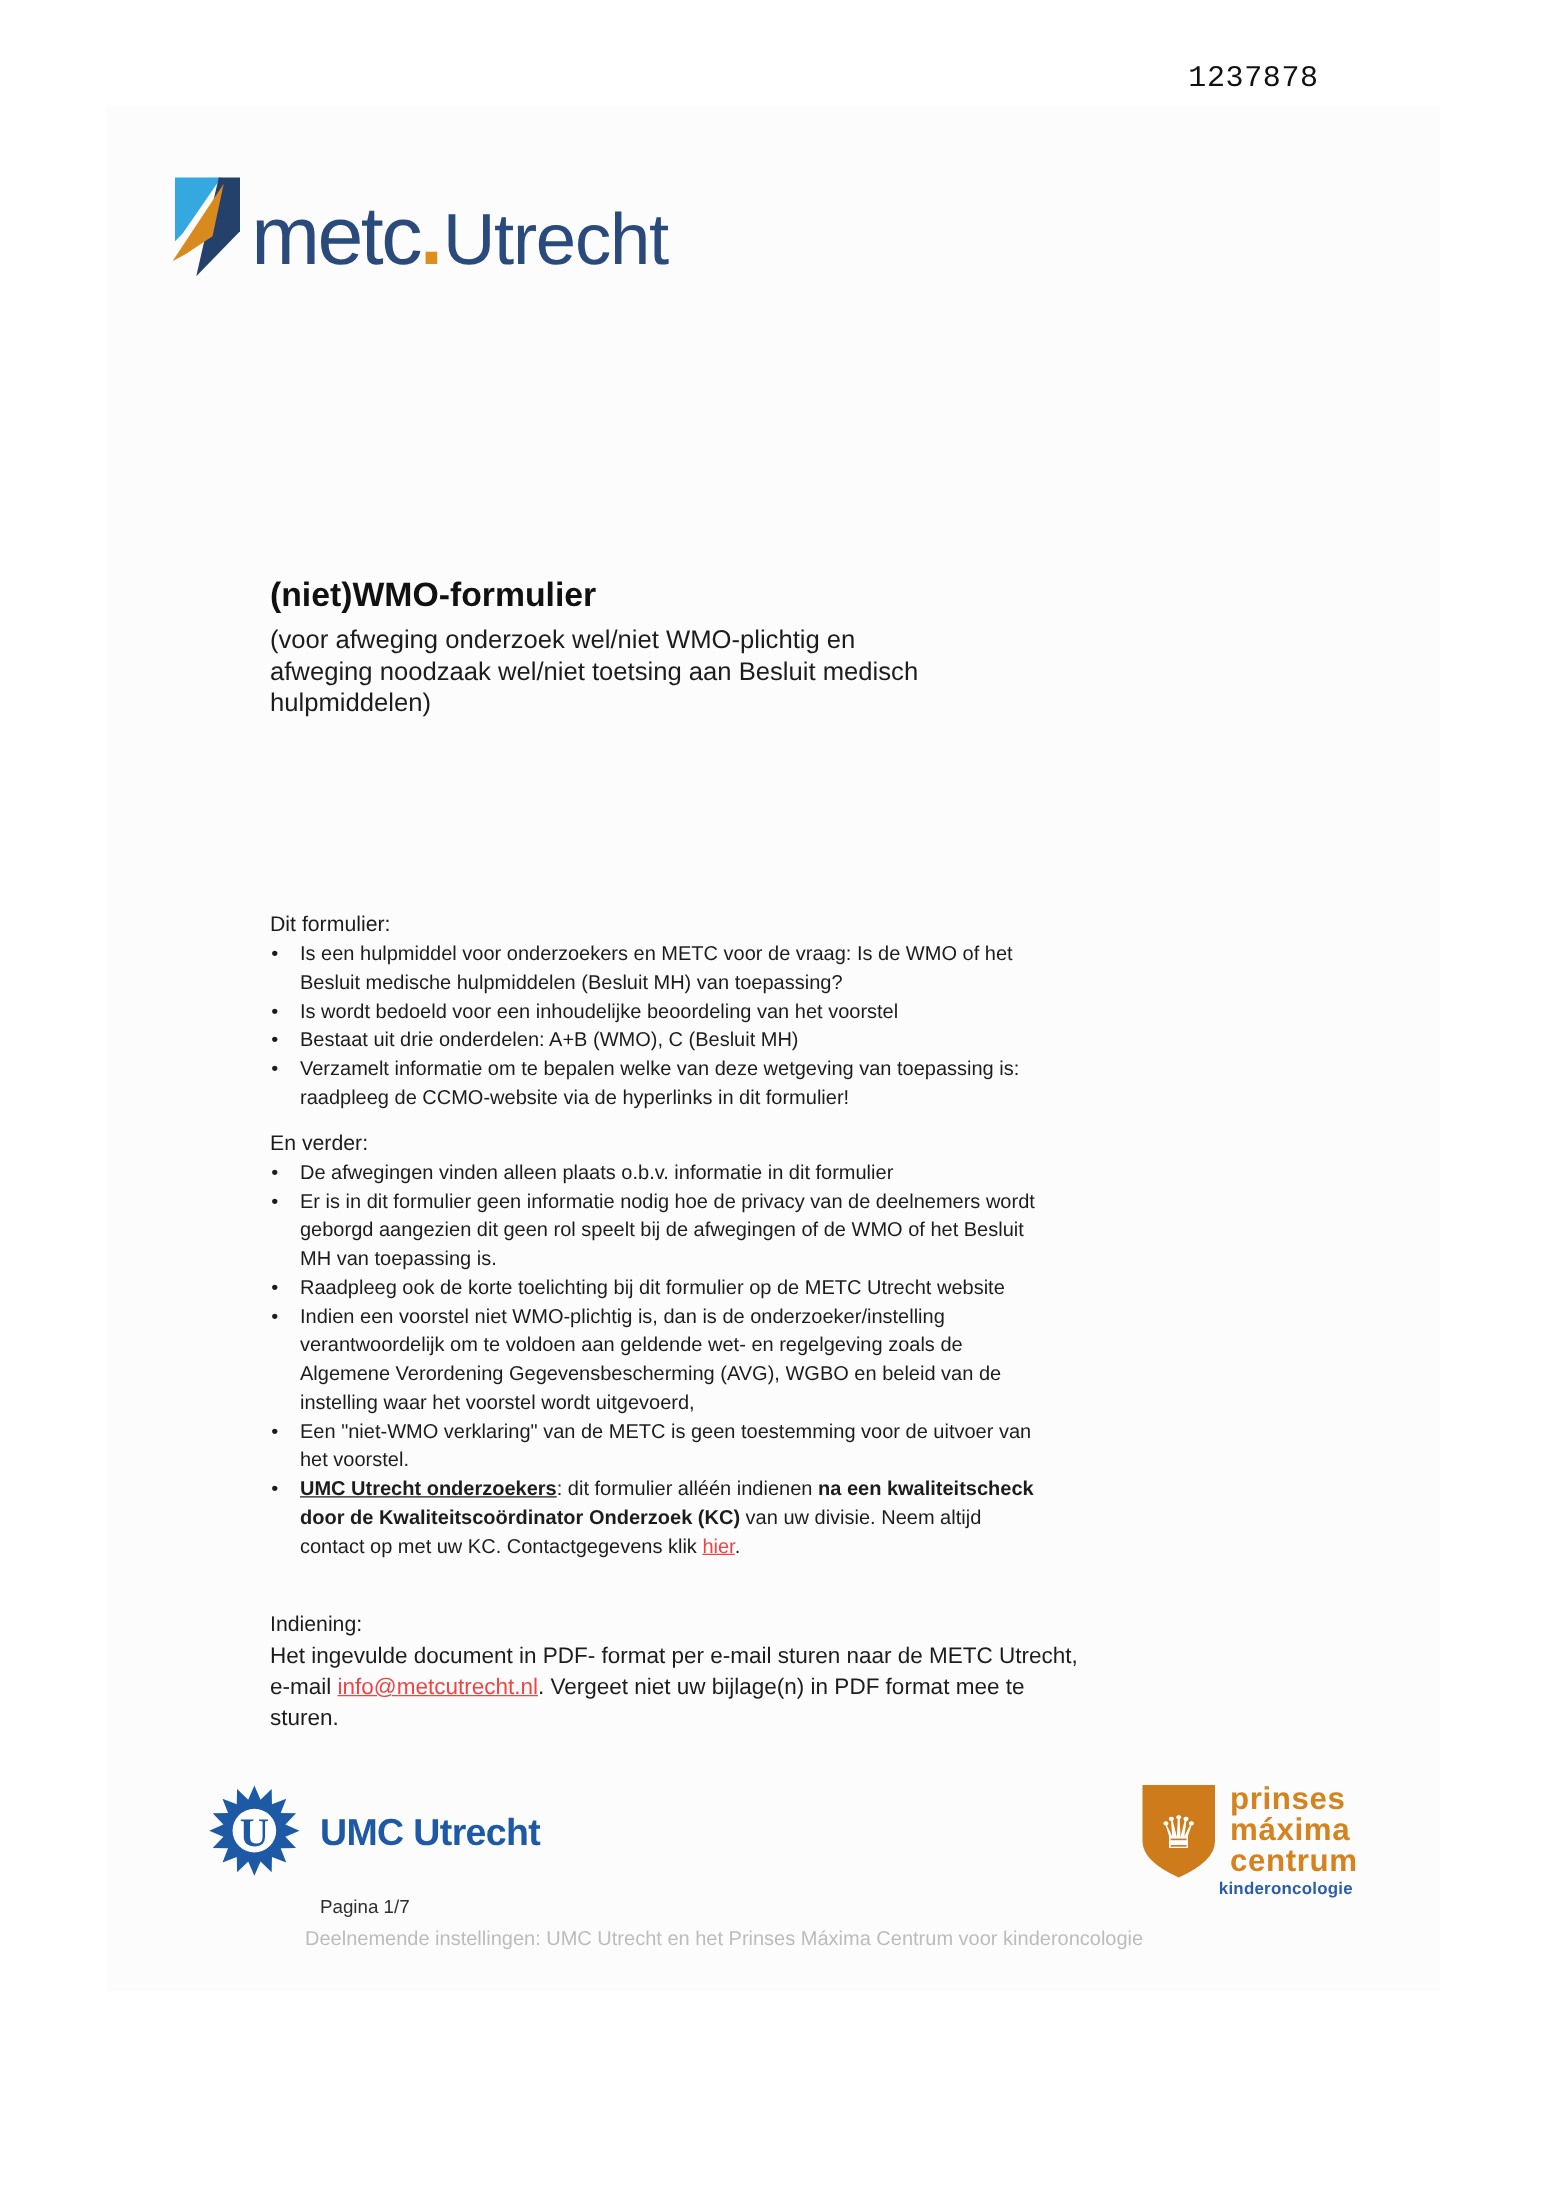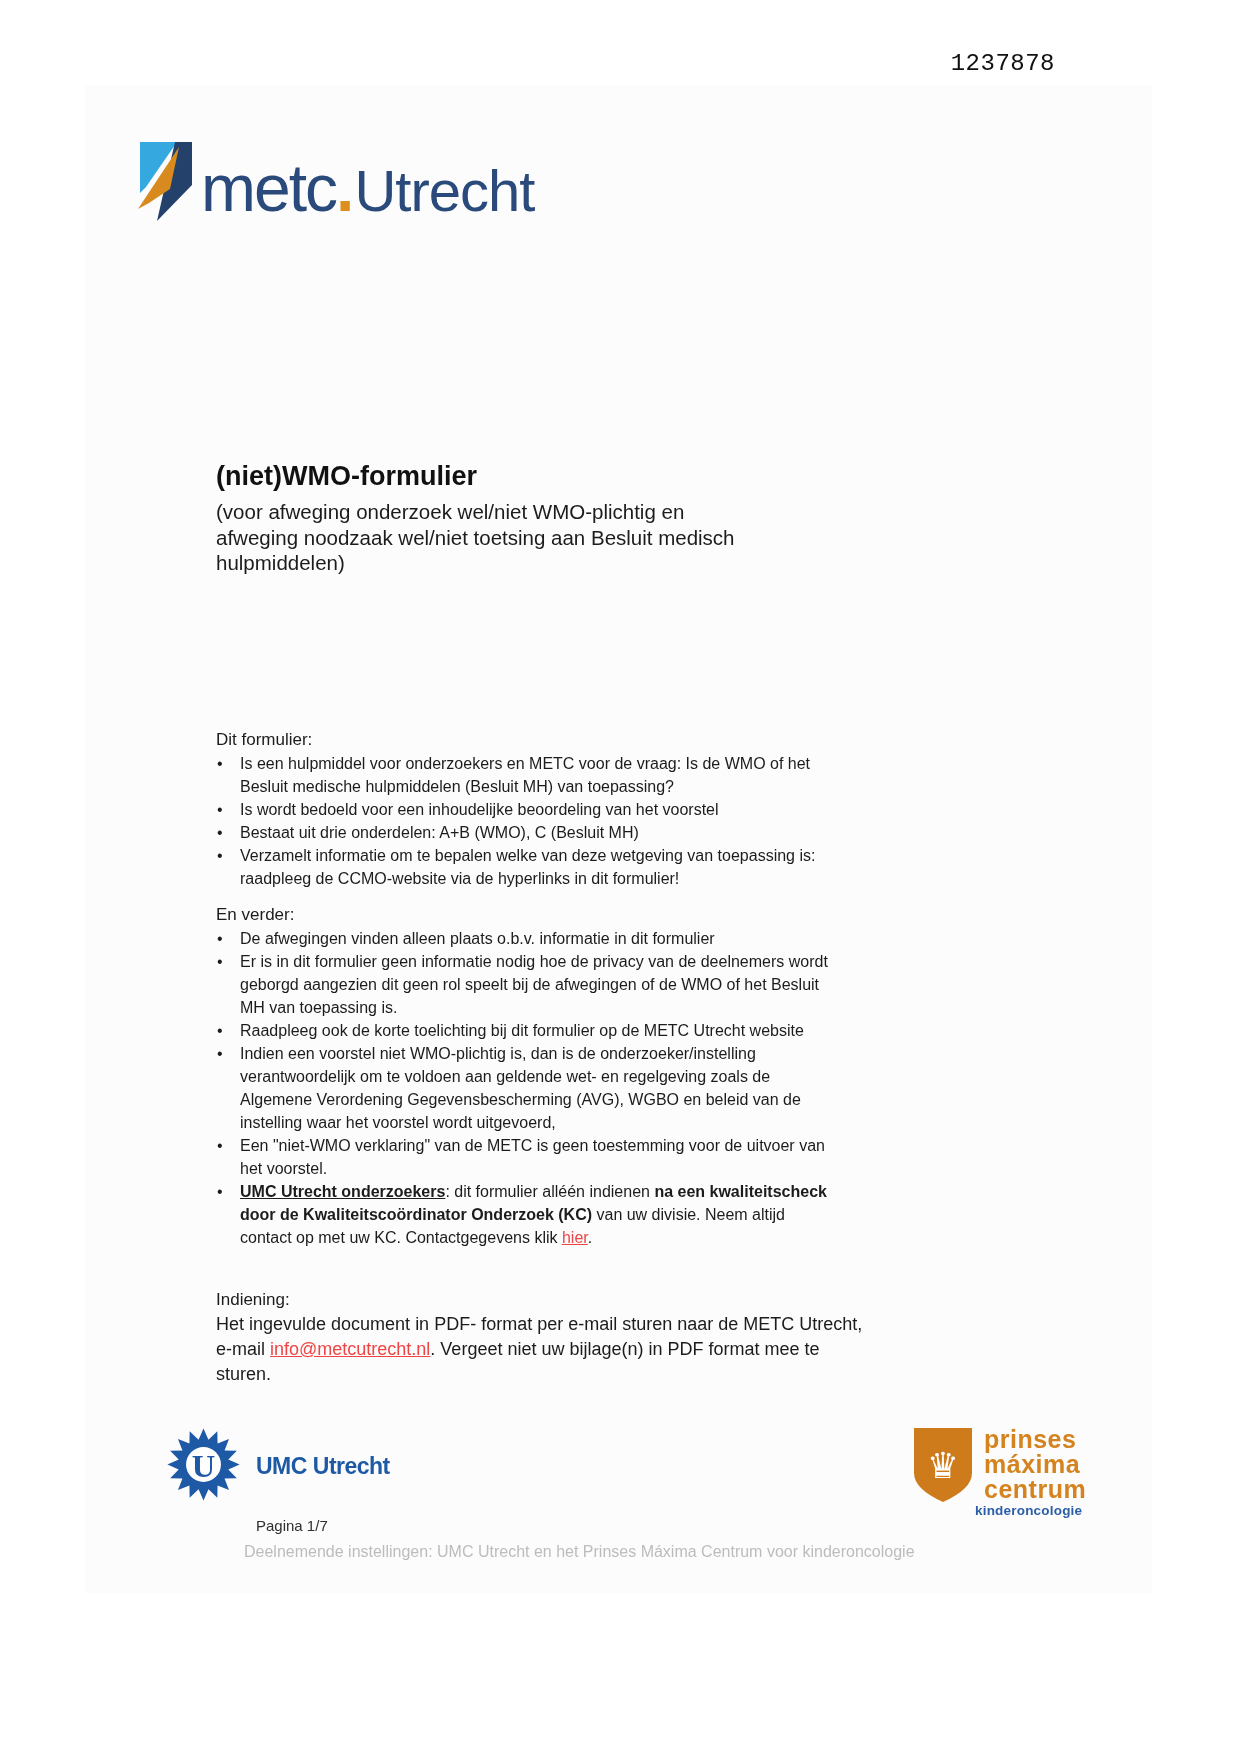--- a/index.html
+++ b/index.html
@@ -38,21 +38,21 @@
   }
   .bullets li::before{
     content:"\2022";position:absolute;left:1px;top:0;font-size:16px;color:#1c1c1c;
   }
   .lead-bold-underline{font-weight:700;text-decoration:underline;}
   .doclink{color:#ef4444;text-decoration:underline;cursor:pointer;}
   .indiening-par{width:660px;font-size:18px;line-height:25px;color:#1c1c1c;}
   
   .umc-logo{position:absolute;left:80px;top:1341px;display:flex;align-items:center;}
   .umc-star{width:77px;height:77px;}
-  .umc-text{margin-left:14px;font-size:23px;font-weight:700;color:#1D59A5;letter-spacing:-0.5px;}
+  .umc-text{margin-left:14px;font-size:30px;font-weight:700;color:#1D59A5;letter-spacing:-0.5px;}
   .pagina{position:absolute;left:171px;top:1432px;font-size:15px;color:#2e2e2e;}
   .deelnemende{position:absolute;left:159px;top:1458px;font-size:16px;color:#bcbcbc;font-weight:400;}
   .maxima{position:absolute;left:826px;top:1340px;display:flex;}
   .maxima-shield{width:64px;height:80px;}
   .maxima-words{margin-left:9px;margin-top:2px;line-height:25px;font-size:25px;font-weight:700;
     color:#D4831F;letter-spacing:0.5px;}
   .maxima-sub{font-size:13.5px;font-weight:700;color:#2B5EA7;letter-spacing:0.2px;margin-top:1px;}
 </style>
 </head>
 <body>

